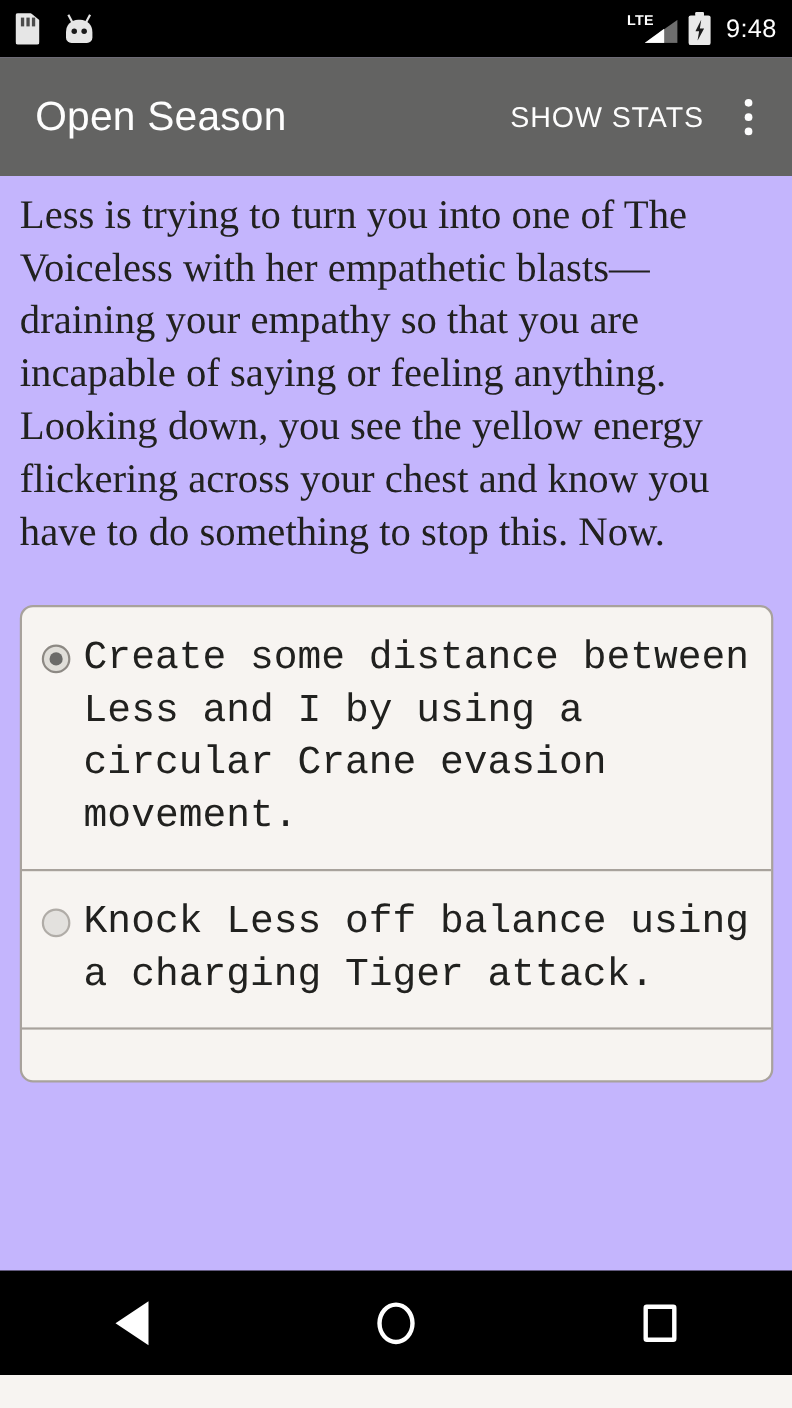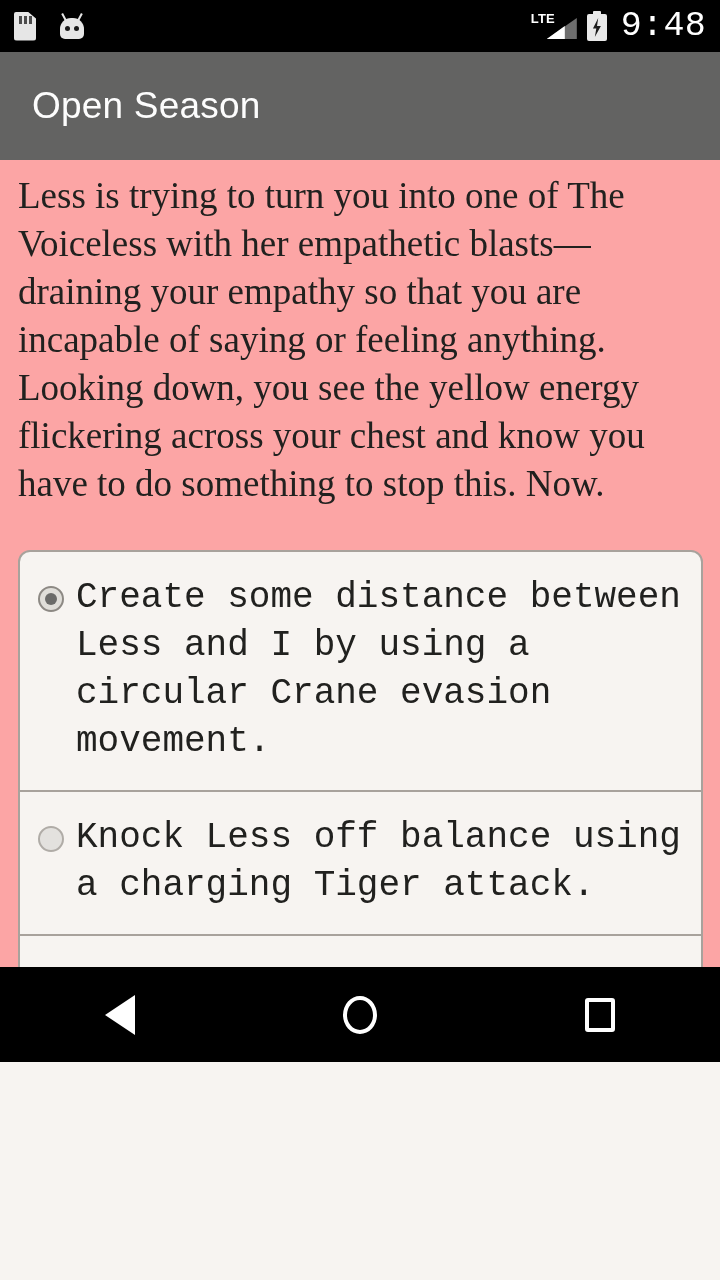--- a/index.html
+++ b/index.html
@@ -2,33 +2,33 @@
 <html><head>
 <meta charset="utf-8">
 <style>
   * { box-sizing: border-box; margin: 0; padding: 0; }
   html, body {
     width: 720px; height: 1280px;
     background: #f7f4f1;
     font-family: "Liberation Serif", "DejaVu Serif", serif;
     overflow: hidden;
   }
-  #screen { position: relative; width: 720px; height: 1062px; background: #fca5a5; }
+  #screen { position: relative; width: 720px; height: 1250px; background: #c4b5fd; }
 
   
   .statusbar {
     position: absolute; top: 0; left: 0; width: 720px; height: 52px;
     background: #000; display: flex; align-items: center;
     padding: 0 14px;
   }
   .sb-left { display: flex; align-items: center; gap: 22px; }
   .sb-right { margin-left: auto; display: flex; align-items: center; gap: 10px; }
   .sb-clock {
-    color: #fff; font-family: Liberation Mono, monospace;
-    font-size: 35px; letter-spacing: .3px; padding-left: 4px;
+    color: #fff; font-family: Liberation Sans, sans-serif;
+    font-size: 23px; letter-spacing: .3px; padding-left: 4px;
   }
   .icon-sd { width: 22px; height: 29px; position: relative; }
   .icon-sd .body {
     position: absolute; inset: 0; background: #e6e6e6;
     border-radius: 2px 2px 3px 3px;
     clip-path: polygon(0 0, 62% 0, 100% 24%, 100% 100%, 0 100%);
   }
   .icon-sd .pins { position: absolute; top: 4px; left: 5px; display: flex; gap: 2px; }
   .icon-sd .pins i { display: block; width: 3px; height: 8px; background: #4c4c4c; }
   .icon-droid { width: 28px; height: 26px; position: relative; }
@@ -186,20 +186,28 @@
         <span class="nub"></span>
           <span class="shell"></span>
           <span class="bolt"></span>
       </span>
       <span class="sb-clock">9:48</span>
     </div>
   </div>
 
   <div class="appbar">
     <span class="app-title">Open Season</span>
+    <div class="appbar-actions">
+      <span class="action-text">SHOW STATS</span>
+      <span class="overflow">
+        <i></i>
+          <i></i>
+          <i></i>
+      </span>
+    </div>
   </div>
 
   <div class="story">Less is trying to turn you into one of The Voiceless with her empathetic blasts—draining your empathy so that you are incapable of saying or feeling anything. Looking down, you see the yellow energy flickering across your chest and know you have to do something to stop this. Now.</div>
 
   <div class="options">
     <div class="option">
       <span class="radio selected"></span>
       <span class="option-label">Create some distance between Less and I by using a circular Crane evasion movement.</span>
     </div>
     <div class="option">

